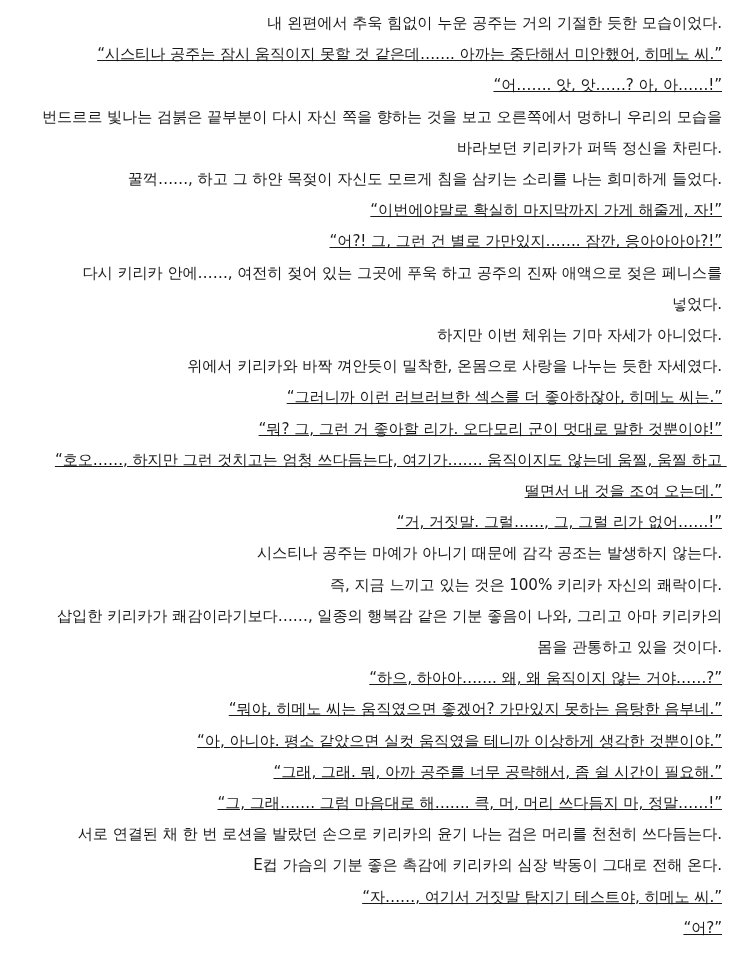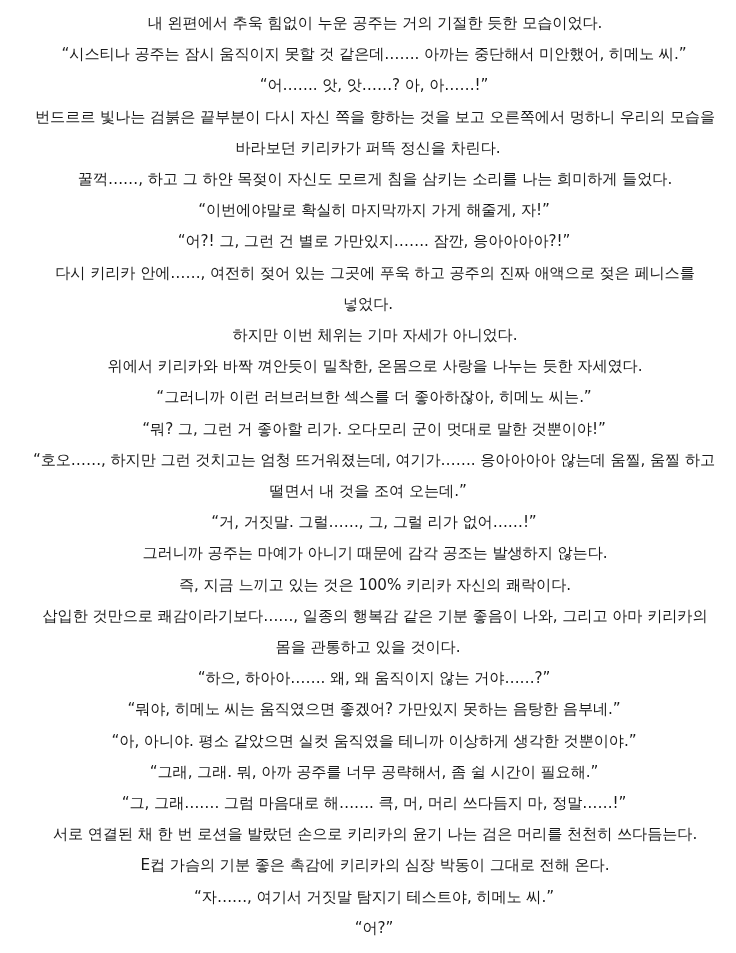--- a/index.html
+++ b/index.html
@@ -21,51 +21,52 @@
     padding: 8px 14px 0 14px;
     background: #ffffff;
   }
   .para {
     font-size: 15.2px;
     line-height: 31.2px;
     letter-spacing: -0.1px;
     margin: 0;
     word-break: keep-all;
     overflow-wrap: break-word;
-    text-align: center;
+    text-align: right;
     white-space: pre-wrap;
   }
   .indent {
     text-indent: 14px;
   }
   .quote {
     text-indent: 12px;
+    text-decoration: underline;
   }
 </style>
 </head>
 <body>
 
 <div id="page">
   <p class="para indent">내 왼편에서 추욱 힘없이 누운 공주는 거의 기절한 듯한 모습이었다.</p>
   <p class="para quote">“시스티나 공주는 잠시 움직이지 못할 것 같은데……. 아까는 중단해서 미안했어, 히메노 씨.”</p>
   <p class="para quote">“어……. 앗, 앗……? 아, 아……!”</p>
   <p class="para indent">번드르르 빛나는 검붉은 끝부분이 다시 자신 쪽을 향하는 것을 보고 오른쪽에서 멍하니 우리의 모습을 바라보던 키리카가 퍼뜩 정신을 차린다.</p>
   <p class="para indent">꿀꺽……, 하고 그 하얀 목젖이 자신도 모르게 침을 삼키는 소리를 나는 희미하게 들었다.</p>
   <p class="para quote">“이번에야말로 확실히 마지막까지 가게 해줄게, 자!”</p>
   <p class="para quote">“어?! 그, 그런 건 별로 가만있지……. 잠깐, 응아아아아?!”</p>
   <p class="para indent">다시 키리카 안에……, 여전히 젖어 있는 그곳에 푸욱 하고 공주의 진짜 애액으로 젖은 페니스를 넣었다.</p>
   <p class="para indent">하지만 이번 체위는 기마 자세가 아니었다.</p>
   <p class="para indent">위에서 키리카와 바짝 껴안듯이 밀착한, 온몸으로 사랑을 나누는 듯한 자세였다.</p>
   <p class="para quote">“그러니까 이런 러브러브한 섹스를 더 좋아하잖아, 히메노 씨는.”</p>
   <p class="para quote">“뭐? 그, 그런 거 좋아할 리가. 오다모리 군이 멋대로 말한 것뿐이야!”</p>
-  <p class="para quote">“호오……, 하지만 그런 것치고는 엄청 뜨거워졌는데, 여기가……. 응아아아아 않는데 움찔, 움찔 하고 떨면서 내 것을 조여 오는데.”</p>
+  <p class="para quote">“호오……, 하지만 그런 것치고는 엄청 쓰다듬는다, 여기가……. 움직이지도 않는데 움찔, 움찔 하고 떨면서 내 것을 조여 오는데.”</p>
   <p class="para quote">“거, 거짓말. 그럴……, 그, 그럴 리가 없어……!”</p>
-  <p class="para indent">그러니까 공주는 마예가 아니기 때문에 감각 공조는 발생하지 않는다.</p>
+  <p class="para indent">시스티나 공주는 마예가 아니기 때문에 감각 공조는 발생하지 않는다.</p>
   <p class="para indent">즉, 지금 느끼고 있는 것은 100% 키리카 자신의 쾌락이다.</p>
-  <p class="para indent">삽입한 것만으로 쾌감이라기보다……, 일종의 행복감 같은 기분 좋음이 나와, 그리고 아마 키리카의 몸을 관통하고 있을 것이다.</p>
+  <p class="para indent">삽입한 키리카가 쾌감이라기보다……, 일종의 행복감 같은 기분 좋음이 나와, 그리고 아마 키리카의 몸을 관통하고 있을 것이다.</p>
   <p class="para quote">“하으, 하아아……. 왜, 왜 움직이지 않는 거야……?”</p>
   <p class="para quote">“뭐야, 히메노 씨는 움직였으면 좋겠어? 가만있지 못하는 음탕한 음부네.”</p>
   <p class="para quote">“아, 아니야. 평소 같았으면 실컷 움직였을 테니까 이상하게 생각한 것뿐이야.”</p>
   <p class="para quote">“그래, 그래. 뭐, 아까 공주를 너무 공략해서, 좀 쉴 시간이 필요해.”</p>
   <p class="para quote">“그, 그래……. 그럼 마음대로 해……. 큭, 머, 머리 쓰다듬지 마, 정말……!”</p>
   <p class="para indent">서로 연결된 채 한 번 로션을 발랐던 손으로 키리카의 윤기 나는 검은 머리를 천천히 쓰다듬는다.</p>
   <p class="para indent">E컵 가슴의 기분 좋은 촉감에 키리카의 심장 박동이 그대로 전해 온다.</p>
   <p class="para quote">“자……, 여기서 거짓말 탐지기 테스트야, 히메노 씨.”</p>
   <p class="para quote">“어?”</p>
 

